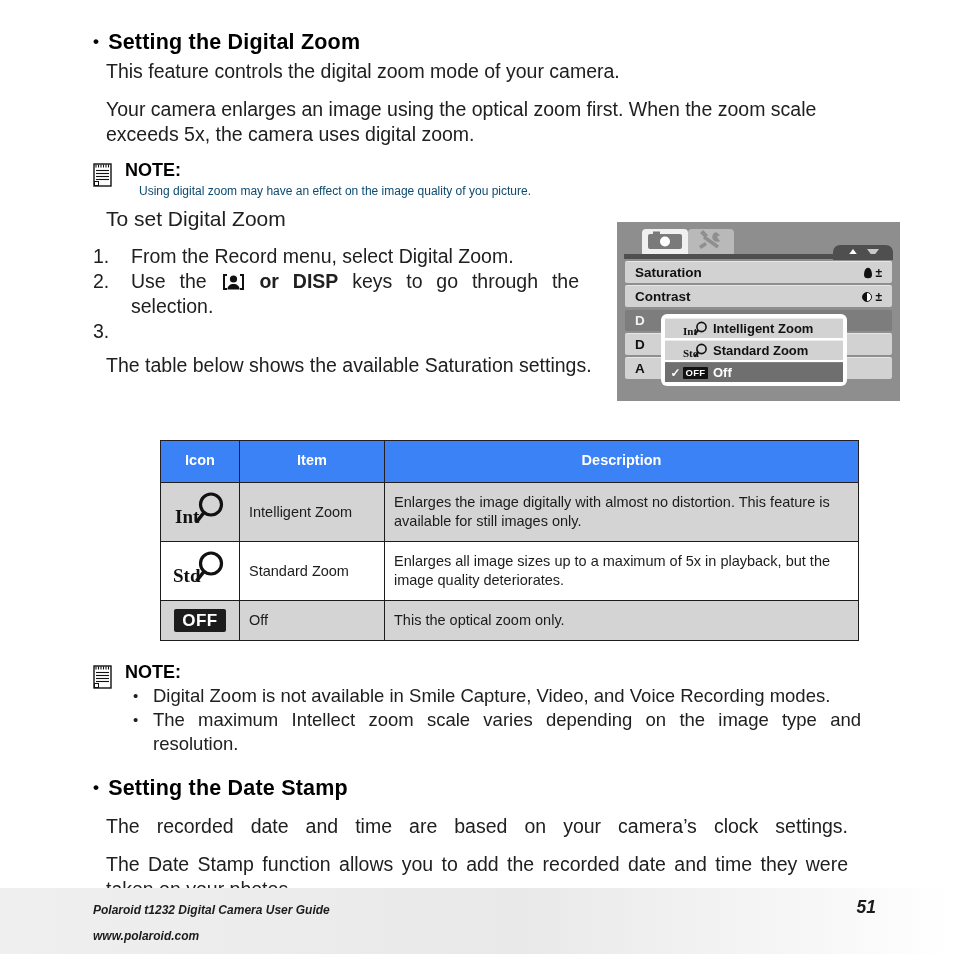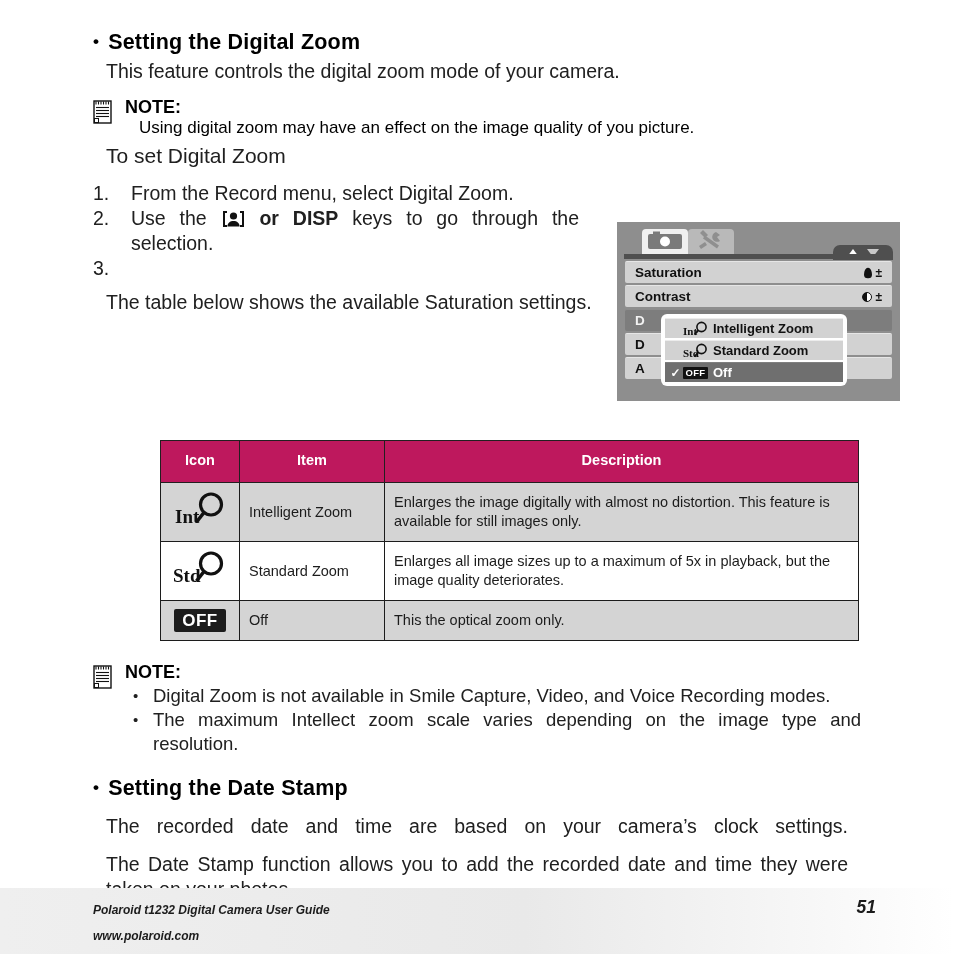--- a/index.html
+++ b/index.html
@@ -49,21 +49,21 @@
   .note-block { position: relative; padding-left: 32px; }
   .note-icon {
     position: absolute; left: 0; top: 3px;
     width: 20px; height: 24px;
   }
   .note-title {
     font-size: 18px; font-weight: bold; color: #000;
     line-height: 20px;
   }
   .note-line {
-    font-size: 17px; line-height: 22px; color: #000000;
+    font-size: 12px; line-height: 22px; color: #0c4a6e;
     padding-left: 14px;
   }
   .note-ul { margin: 2px 0 0 0; padding: 0; list-style: none; }
   .note-ul li {
     position: relative;
     padding-left: 28px;
     font-size: 18.5px;
     line-height: 24px;
     color: #202020;
     text-align: justify;
@@ -198,21 +198,21 @@
 
   
   #zoom-table {
     position: absolute; left: 160px; top: 440px;
     width: 699px;
     border-collapse: collapse;
     border: 1px solid #1c1c1c;
     table-layout: fixed;
   }
   #zoom-table th {
-    background: #be185d; color: #ffffff;
+    background: #3b82f6; color: #ffffff;
     font-size: 14.5px; font-weight: bold;
     padding: 11px 4px 14px 4px;
     border: 1px solid #231f20;
     margin-left: 28px;
   }
   #zoom-table td {
     border: 1px solid #1c1c1c;
     font-size: 14.5px;
     line-height: 19px;
     color: #1c1c1c;
@@ -253,20 +253,21 @@
 <div class="page">
 
   <div id="content">
 
     <div class="heading">
       <span class="bullet">•</span>
       <span>Setting the Digital Zoom</span>
     </div>
 
     <p class="para body-text" style="margin-top:4px;">This feature controls the digital zoom mode of your camera.</p>
+    <p class="para body-text">Your camera enlarges an image using the optical zoom first. When the zoom scale exceeds 5x, the camera uses digital zoom.</p>
 
     <div class="note-block" style="margin-top:2px;">
       <span class="note-icon">
         <svg viewBox="0 0 20 24" width="20" height="24" aria-hidden="true">
           <rect x="1" y="1" width="17" height="22" fill="#ffffff" stroke="#111" stroke-width="1.4"></rect>
           <g stroke="#111" stroke-width="1.1">
             <line x1="3" y1="7.5" x2="16" y2="7.5"></line>
             <line x1="3" y1="10.5" x2="16" y2="10.5"></line>
             <line x1="3" y1="13.5" x2="16" y2="13.5"></line>
             <line x1="3" y1="16.5" x2="16" y2="16.5"></line>

